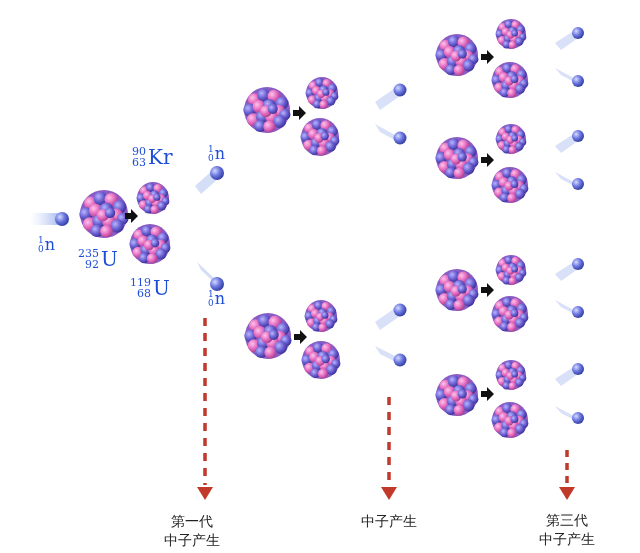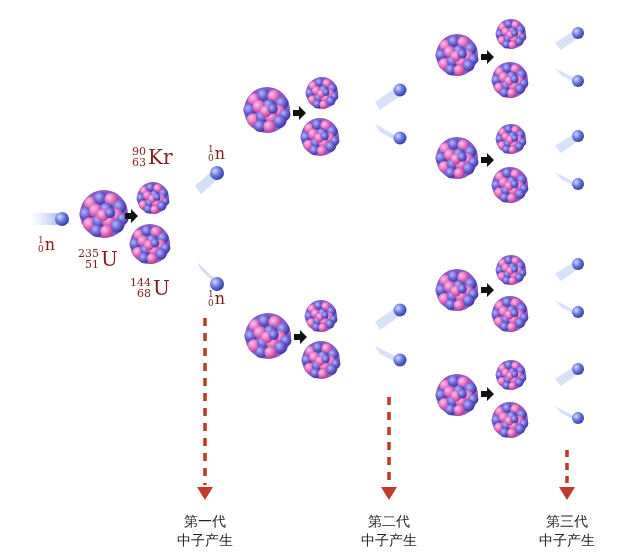--- a/index.html
+++ b/index.html
@@ -1,20 +1,20 @@
 <!DOCTYPE html>
 <html><head>
   <meta charset="utf-8">
   <style>
     html, body { margin: 0; padding: 0; background: #ffffff; }
     body { width: 640px; height: 553px; position: relative; overflow: hidden;
            font-family: "DejaVu Serif", serif; }
     #stage { position: absolute; left: 0; top: 0; width: 640px; height: 553px; }
     svg { position: absolute; left: 0; top: 0; }
-    .iso { position: absolute; font-family: "DejaVu Serif", serif; color: #7f1d1d; line-height: 1; }
+    .iso { position: absolute; font-family: "DejaVu Serif", serif; color: #1d4ed8; line-height: 1; }
     .iso .scripts { display: inline-block; vertical-align: middle; text-align: right; font-size: 11px; line-height: 11px; }
     .iso .scripts span { display: block; }
     .iso .sym { display: inline-block; vertical-align: middle; font-size: 20px; margin-left: 2px; }
     .iso.small .scripts { font-size: 9px; line-height: 9px; }
     .iso.small .sym { font-size: 16px; margin-left: 1px; }
     .gen-label { position: absolute; width: 90px; text-align: center; font-family: "DejaVu Sans", sans-serif;
                  font-size: 14px; line-height: 19px; color: #222; }
     .gen-label span { display: block; }
   </style>
 </head>
@@ -184,44 +184,43 @@
       <line x1="567" y1="450" x2="567" y2="485" stroke="#c0392b" stroke-width="3.5" stroke-dasharray="7,6"></line>
       <path d="M559,487 L575,487 L567,500 Z" fill="#c0392b"></path>
     </g>
   </svg>
 
   <div class="iso small" style="left:38px; top:236px;">
     <span class="scripts"><span>1</span><span>0</span></span><span class="sym">n</span>
   </div>
 
   <div class="iso" style="left:78px; top:248px;">
-    <span class="scripts"><span>235</span><span>51</span></span><span class="sym">U</span>
+    <span class="scripts"><span>235</span><span>92</span></span><span class="sym">U</span>
   </div>
 
   <div class="iso" style="left:132px; top:146px;">
     <span class="scripts"><span>90</span><span>63</span></span><span class="sym">Kr</span>
   </div>
 
   <div class="iso" style="left:130px; top:277px;">
-    <span class="scripts"><span>144</span><span>68</span></span><span class="sym">U</span>
+    <span class="scripts"><span>119</span><span>68</span></span><span class="sym">U</span>
   </div>
 
   <div class="iso small" style="left:208px; top:145px;">
     <span class="scripts"><span>1</span><span>0</span></span><span class="sym">n</span>
   </div>
 
   <div class="iso small" style="left:208px; top:290px;">
     <span class="scripts"><span>1</span><span>0</span></span><span class="sym">n</span>
   </div>
 
-  <div class="gen-label" style="left:160px; top:512px;">
+  <div class="gen-label" style="left:147px; top:512px;">
     <span>第一代</span>
       <span>中子产生</span>
   </div>
   <div class="gen-label" style="left:344px; top:512px;">
-    <span>第二代</span>
       <span>中子产生</span>
   </div>
-  <div class="gen-label" style="left:522px; top:512px;">
+  <div class="gen-label" style="left:522px; top:512px;font-family:Liberation Mono, monospace;">
     <span>第三代</span>
       <span>中子产生</span>
   </div>
 </div>
 
 </body></html>

